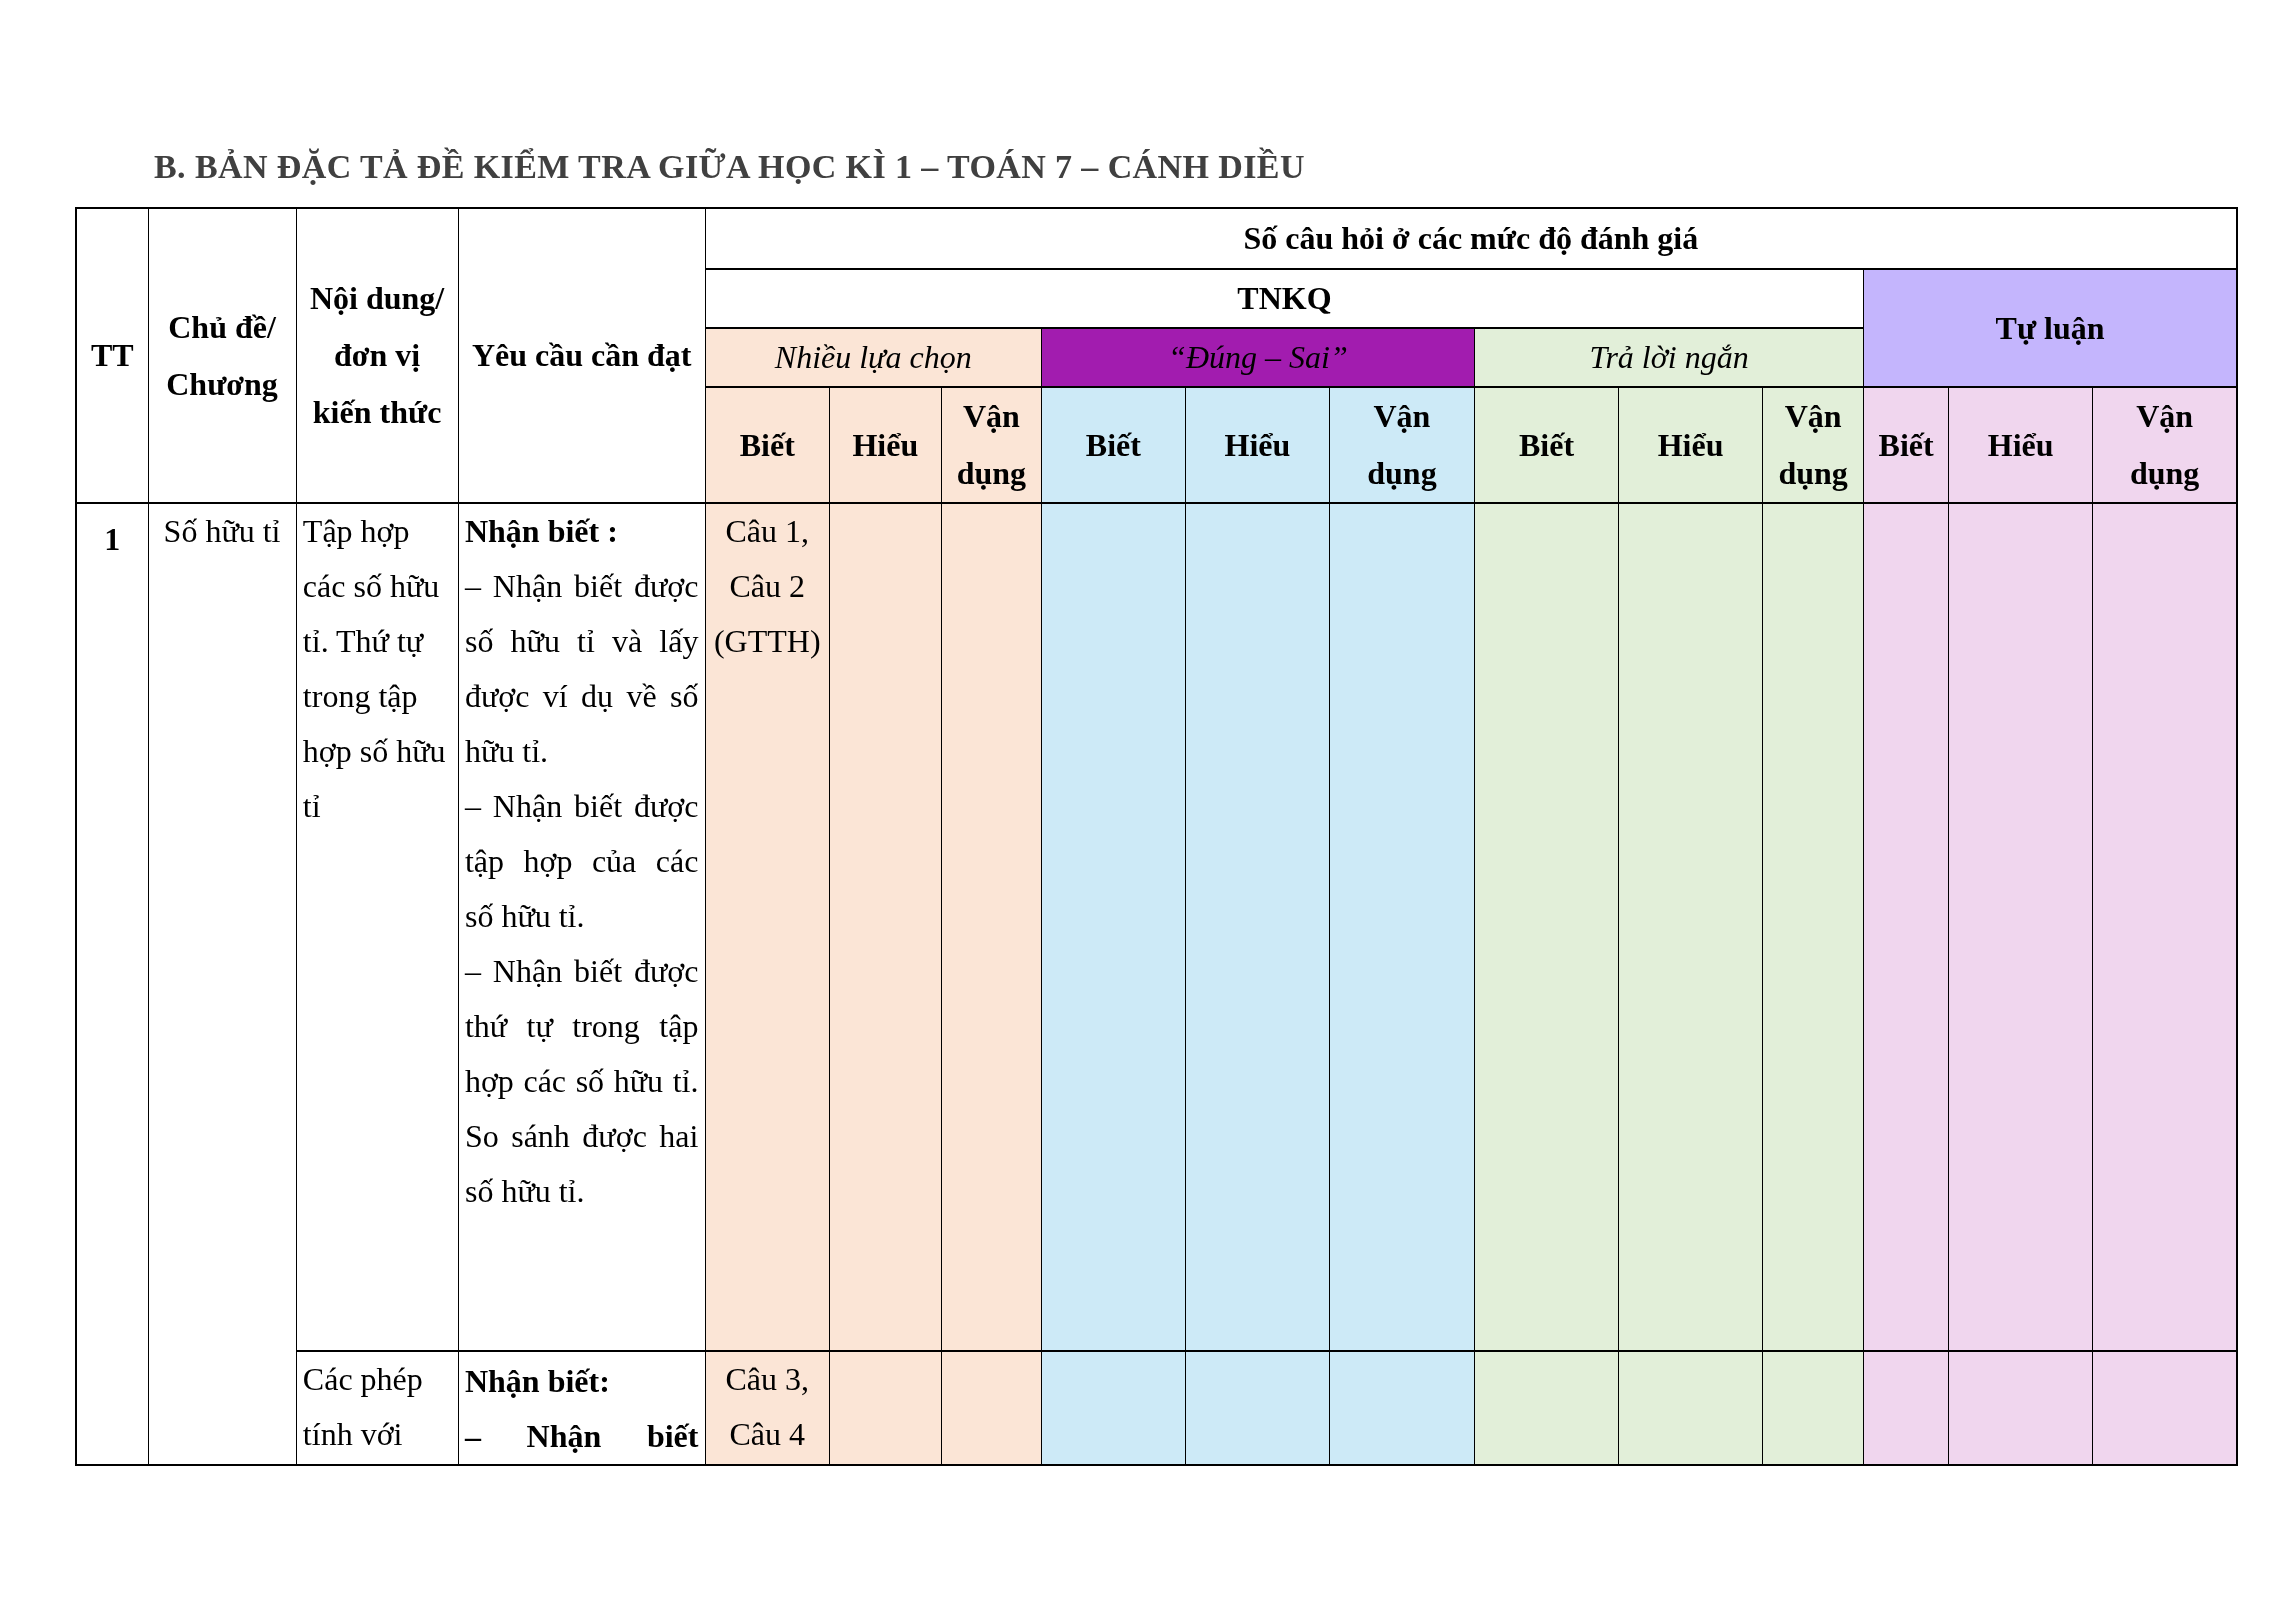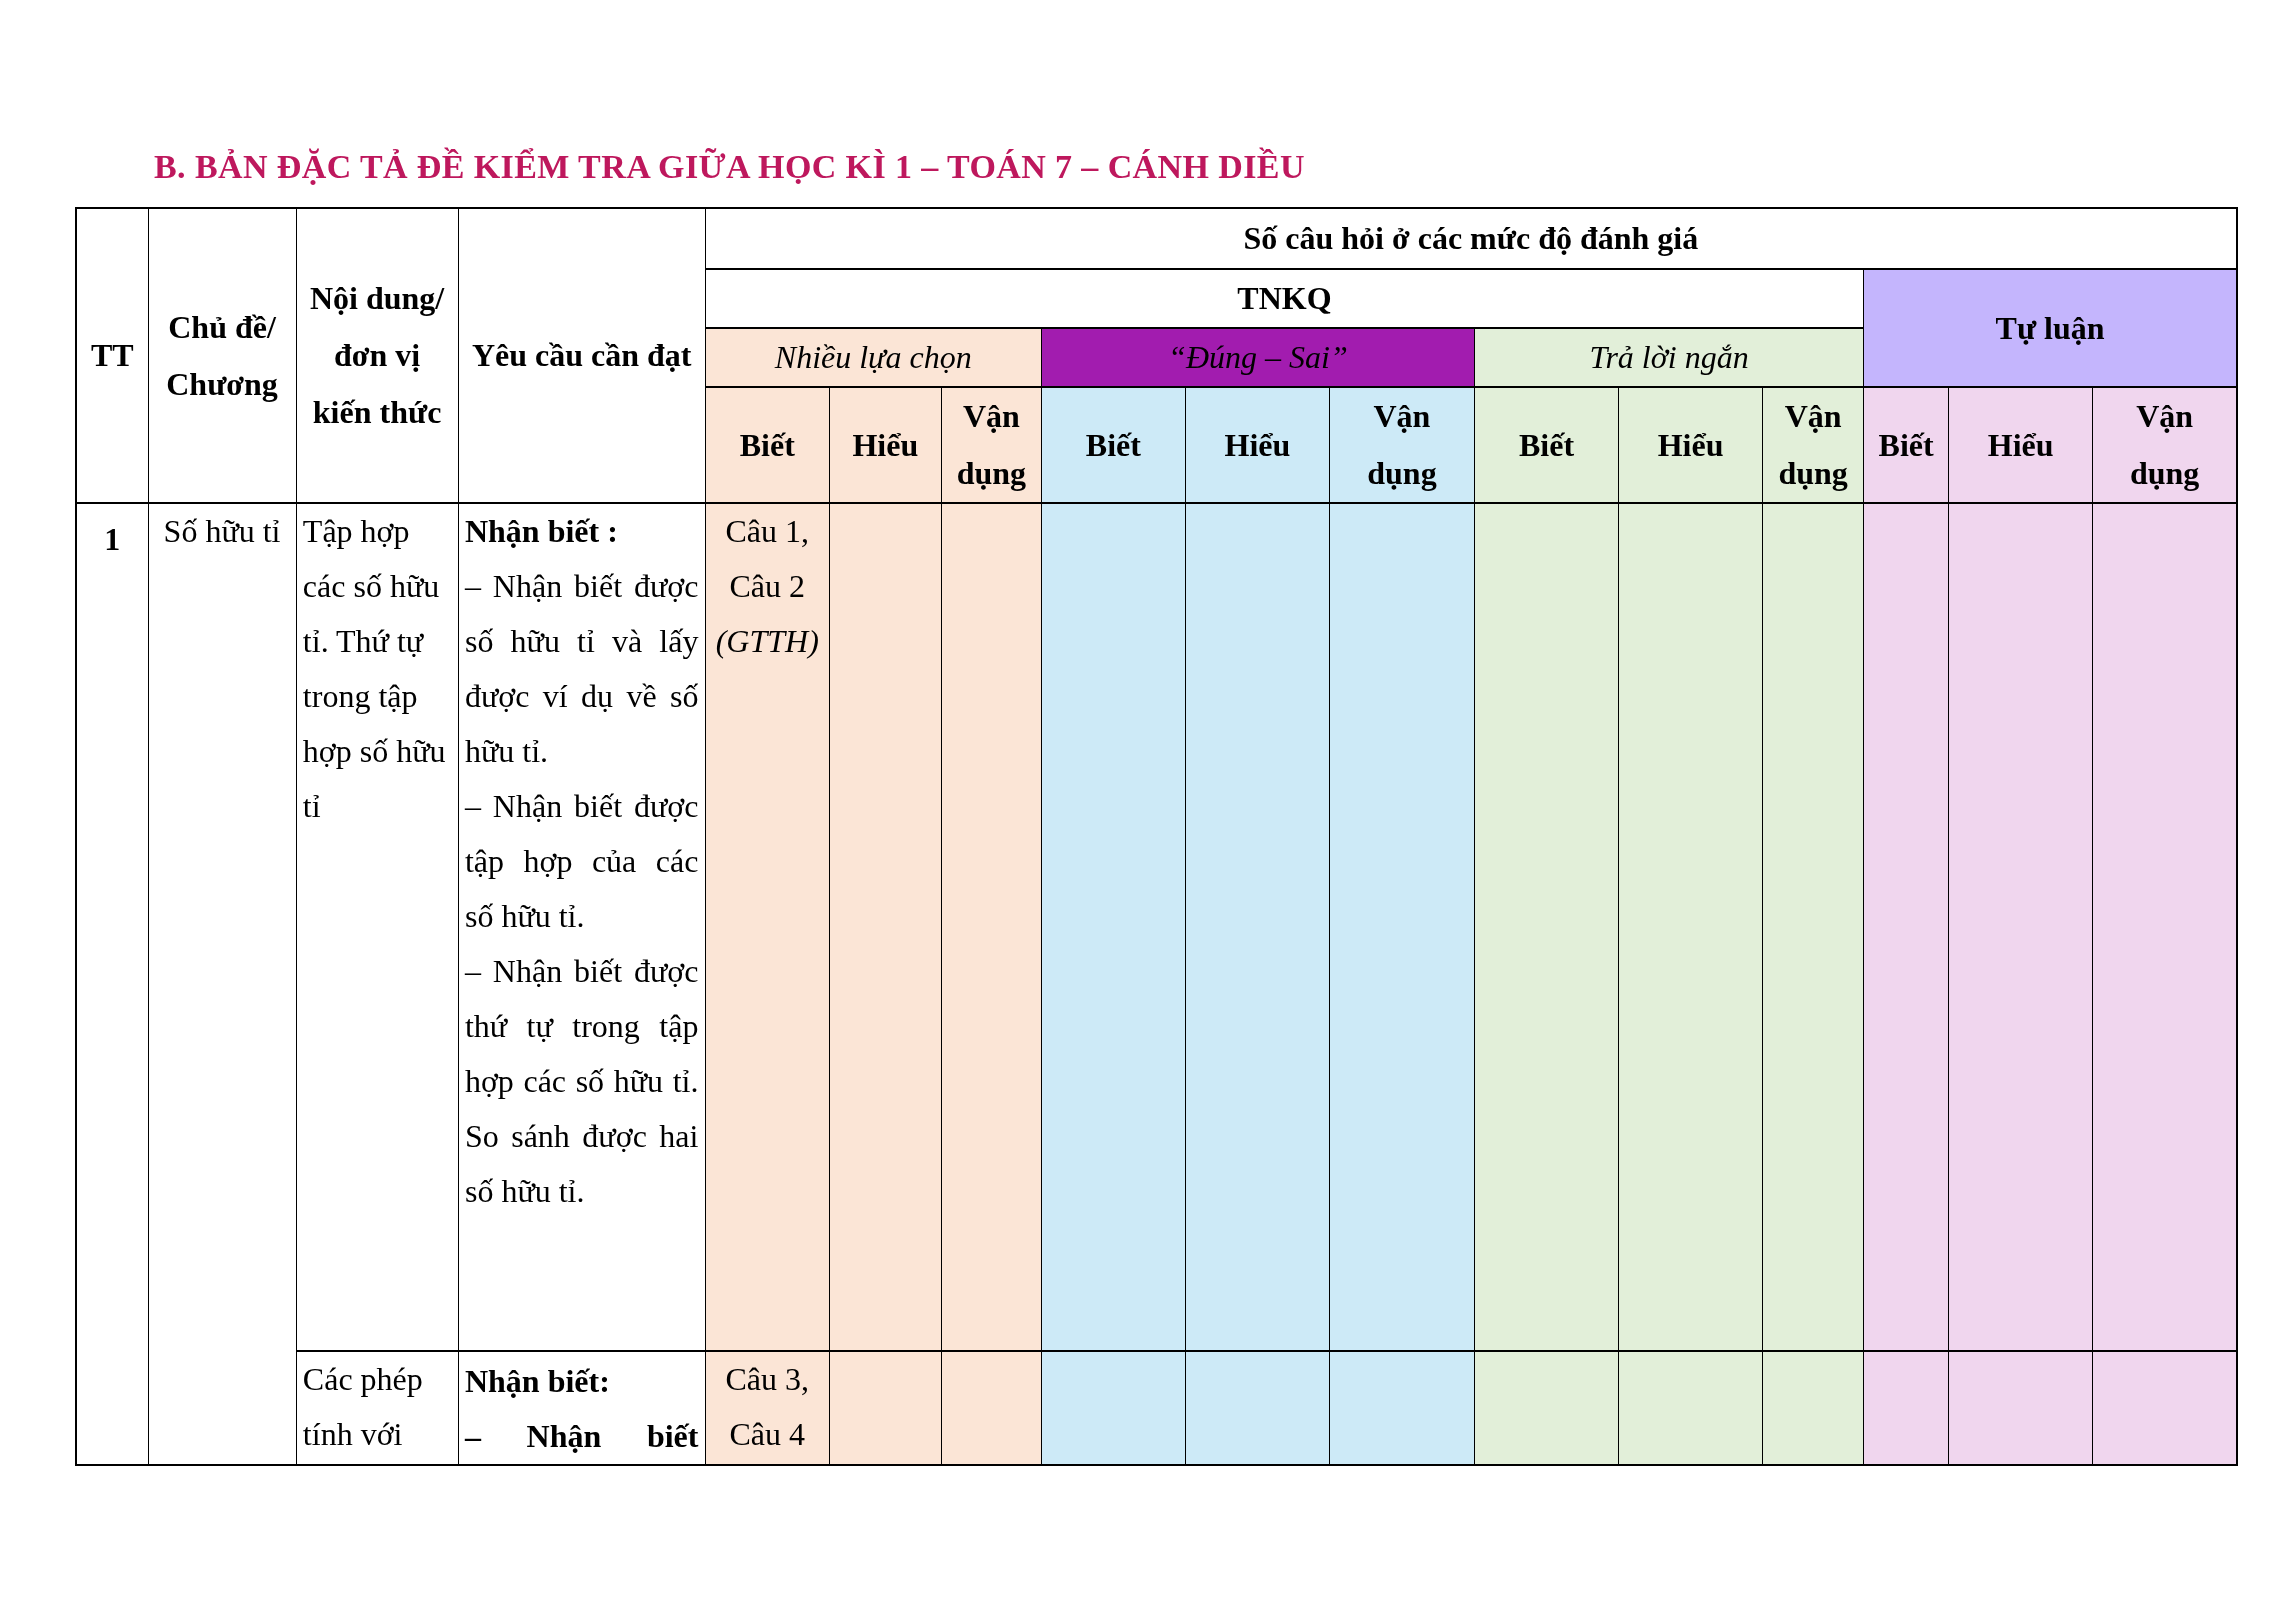--- a/index.html
+++ b/index.html
@@ -41,28 +41,28 @@
   th.group { font-weight:normal; font-style:italic; }
   td.body-cell { vertical-align:top; line-height:55px; }
   .tt-cell { text-align:center; font-weight:bold; }
   .topic-cell { text-align:center; font-weight:normal; padding-top:11px; }
   .content-cell { text-align:left; padding-top:11px; }
   .req-cell { text-align:left; padding:11px 11px 0 11px; }
   .req-heading { font-weight:bold; text-align:left; }
   .req-item { text-align:justify; }
   .req-item.spread { text-align-last:justify;font-weight:bold; }
   .q-cell { text-align:center; vertical-align:middle; line-height:55px; }
-  .q-note { font-style:italic; }
+  .q-note { }
 </style>
 </head>
 <body>
 
 <div class="page">
 
-  <div class="doc-title" style="color: #be185d;">B. BẢN ĐẶC TẢ ĐỀ KIỂM TRA GIỮA HỌC KÌ 1 – TOÁN 7 – CÁNH DIỀU</div>
+  <div class="doc-title" style="color: #404040;">B. BẢN ĐẶC TẢ ĐỀ KIỂM TRA GIỮA HỌC KÌ 1 – TOÁN 7 – CÁNH DIỀU</div>
 
   <table class="spec">
     <colgroup>
       <col style="width:72px">
         <col style="width:148px">
         <col style="width:162px">
         <col style="width:247px">
       <col style="width:124px">
         <col style="width:112px">
         <col style="width:100px">

